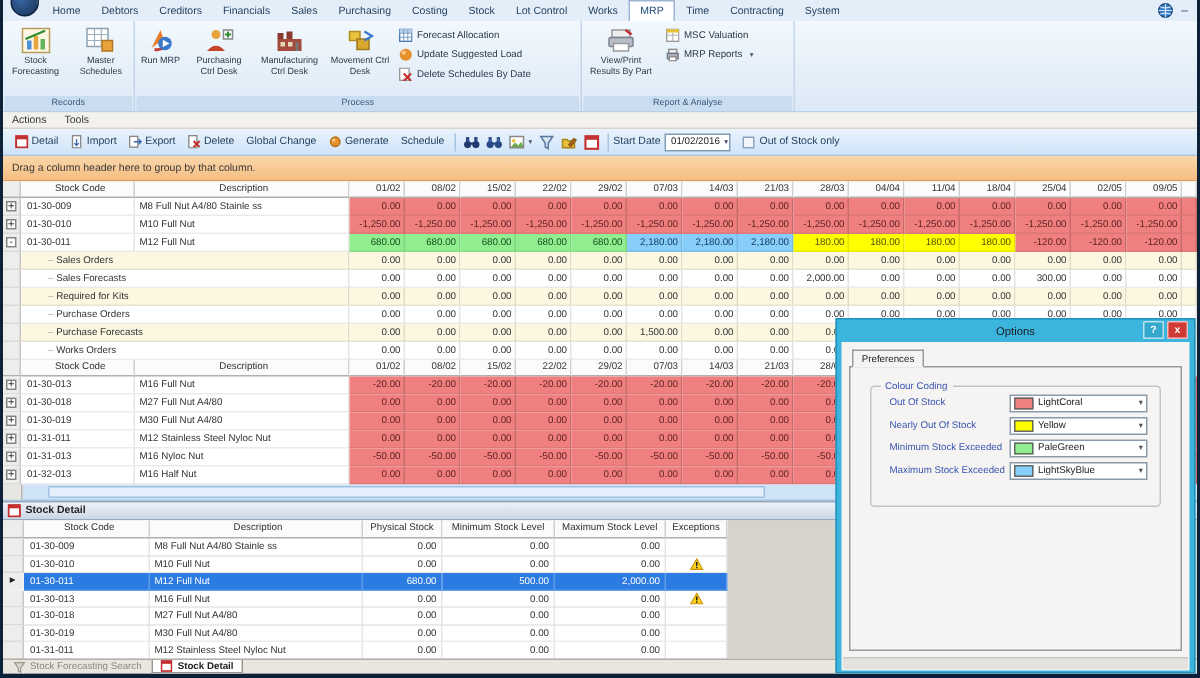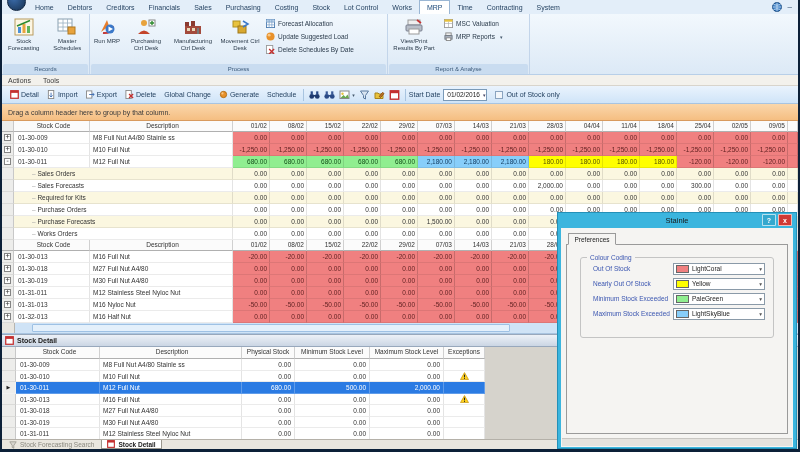--- a/index.html
+++ b/index.html
@@ -838,21 +838,21 @@
       <svg viewBox="0 0 10 10">
           <rect x="0.8" y="0.8" width="8.4" height="8.4" fill="#FFF" stroke="#C43030" stroke-width="1.4"></rect>
           <rect x="0.8" y="0.8" width="8.4" height="2.4" fill="#C43030"></rect>
         </svg>
       <span>Stock Detail</span>
     </div>
   </div>
 
   <div id="dialog">
     <div class="dlg-title">
-      <span>Stainle</span>
+      <span>Options</span>
       <span class="dlg-help">?</span>
       <span class="dlg-close">x</span>
     </div>
     <div class="dlg-body">
       <div class="dlg-tab">Preferences</div>
       <div class="dlg-page">
         <fieldset class="dlg-group">
           <legend>Colour Coding</legend>
           <div id="dlg-rows">
               <div class="dlgrow">

